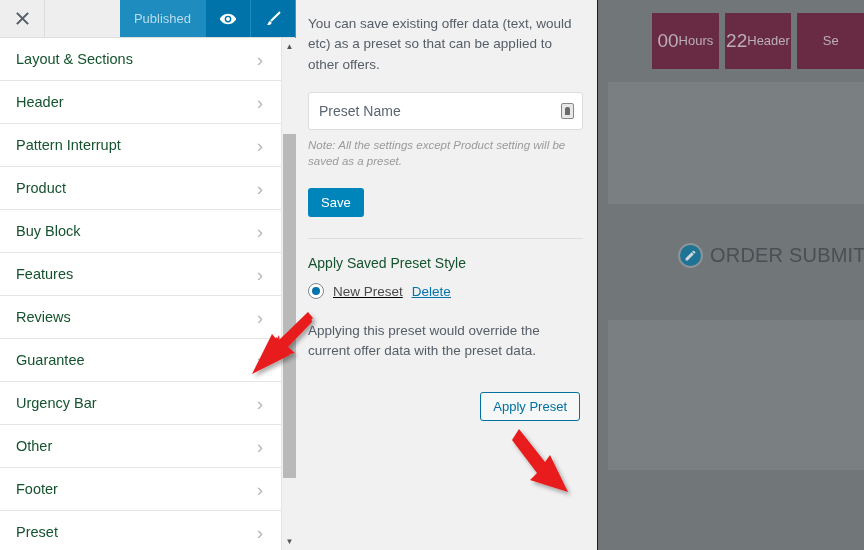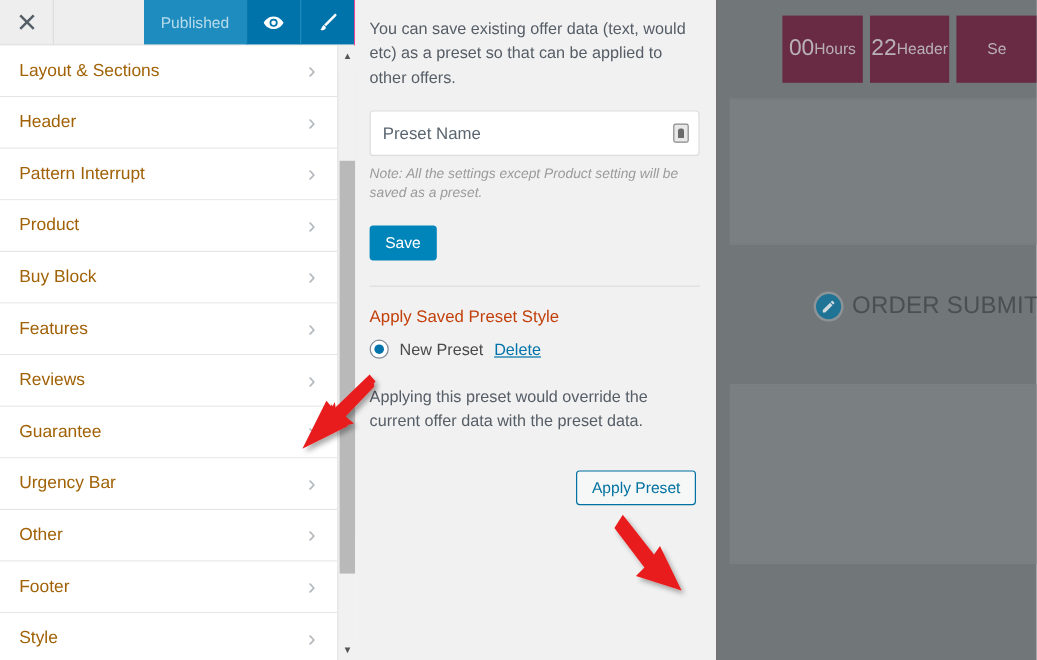--- a/index.html
+++ b/index.html
@@ -64,21 +64,21 @@
     height: 43px;
     display: flex; align-items: center;
     justify-content: space-between;
     padding: 0 18px 0 16px;
     border-bottom: 1px solid #e5e5e5;
     cursor: pointer;
     background: #fff;
   }
   .sidebar-item .label {
     font-size: 14.5px;
-    color: #a16207;
+    color: #14532d;
   }
   .chev { color: #b4b9be; font-size: 19px; line-height: 1; font-weight: 300; }
 
   
   .scrollbar-track {
     position: absolute;
     top: 38px; left: 281px;
     width: 15px; height: 512px;
     background: #f1f1f1;
     border-left: 1px solid #e4e4e4;
@@ -171,27 +171,28 @@
     border-radius: 3px;
     cursor: pointer;
     font-family: "Liberation Sans", sans-serif;
   }
   .divider {
     border-top: 1px solid #dcdcdc;
     margin: 21px 0 16px 0;
   }
   .section-title {
     font-size: 14px;
-    color: #c2410c;
+    color: #14532d;
     margin-bottom: 12px;
   }
   .radio-row {
     display: flex; align-items: center;
     gap: 9px;
     margin-bottom: 22px;
+    text-decoration: underline;
   }
   .radio {
     width: 16px; height: 16px;
     border: 1.5px solid #7e8993;
     border-radius: 50%;
     background: #fff;
     position: relative;
     flex: 0 0 16px;
     cursor: pointer;
   }
@@ -373,21 +374,21 @@
       </div>
       <div class="sidebar-item">
         <span class="label">Other</span>
         <span class="chev">›</span>
       </div>
       <div class="sidebar-item">
         <span class="label">Footer</span>
         <span class="chev">›</span>
       </div>
       <div class="sidebar-item">
-        <span class="label">Style</span>
+        <span class="label">Preset</span>
         <span class="chev">›</span>
       </div>
     </div>
 
     <div class="scrollbar-track">
       <div class="sb-arrow">
         <span>▲</span>
       </div>
       <div class="sb-thumb"></div>
       <div class="sb-arrow bottom">

